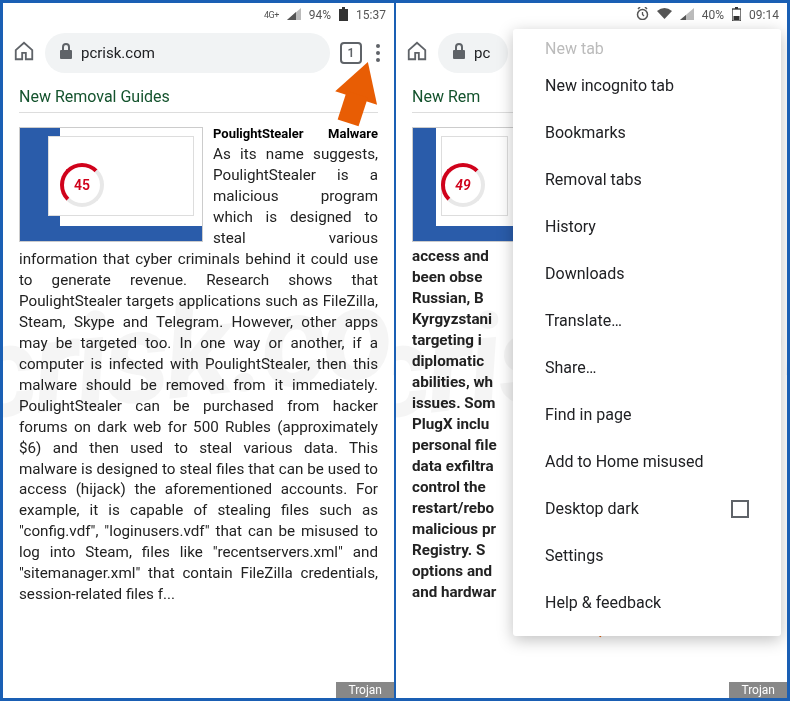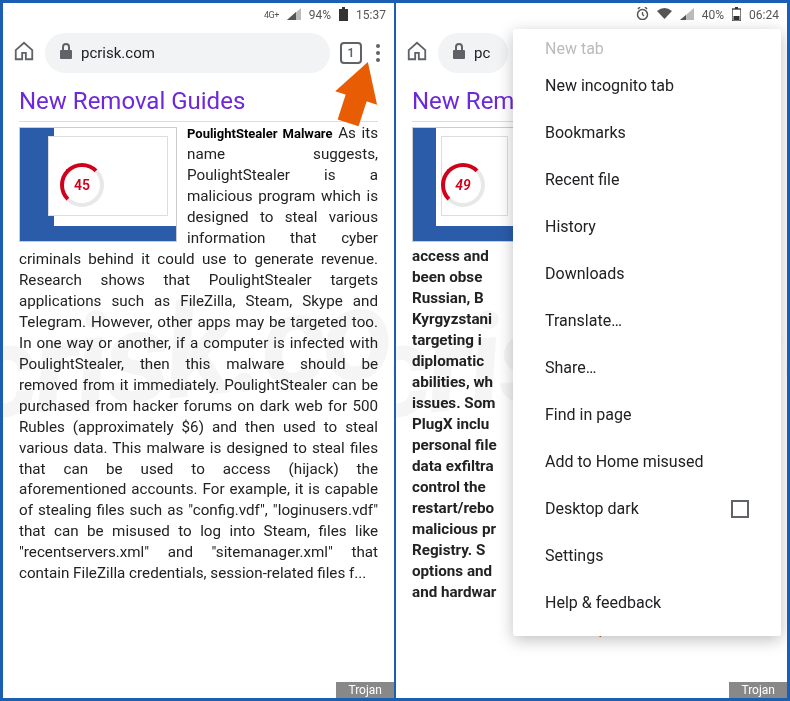--- a/index.html
+++ b/index.html
@@ -65,31 +65,31 @@
   .kebab span { width: 4px; height: 4px; background: #5f6368; border-radius: 50%; }
   .content {
     padding: 8px 16px 0 16px;
     font-size: 15px;
     color: #333;
     position: relative;
     height: 619px;
     overflow: hidden;
   }
   .section-title {
-    font-size: 24px;
-    color: #6d28d9;
+    font-size: 16px;
+    color: #14532d;
     font-weight: 400;
     border-bottom: 1px solid #ddd;
     padding-bottom: 6px;
-    margin-bottom: 1px;
+    margin-bottom: 10px;
   }
   .article-block { position: relative; }
   .thumb {
     float: left;
-    width: 158px;
+    width: 184px;
     height: 115px;
     border: 1px solid #ccc;
     margin: 4px 10px 4px 0;
     background: linear-gradient(to right, #2a5caa 0%, #2a5caa 22%, #fff 22%, #fff 100%);
     position: relative;
     overflow: hidden;
   }
   .thumb .bluebar { position: absolute; left:0; top:0; width:22%; height:100%; background:#2a5caa; }
   .thumb .paper { position:absolute; left:28px; top:8px; right:8px; height:80px; background:#fff; border:1px solid #ddd; }
   .thumb .ring {
@@ -253,21 +253,21 @@
         </svg>
     </span>
     <span>40%</span>
     <span>
       <svg width="9" height="14" viewBox="0 0 9 14">
           <rect x="3" y="0" width="3" height="2" fill="#333"></rect>
           <rect x="0" y="2" width="9" height="12" fill="none" stroke="#333" stroke-width="1.3"></rect>
           <rect x="1.5" y="9" width="6" height="4" fill="#333"></rect>
         </svg>
     </span>
-    <span>06:24</span>
+    <span>09:14</span>
   </div>
 
   <div class="addressbar-row">
     <span class="home-icon">
       <svg viewBox="0 0 24 24">
           <path d="M3 11 L12 3 L21 11 V21 H14 V14 H10 V21 H3 Z" fill="none" stroke="#5f6368" stroke-width="2"></path>
         </svg>
     </span>
     <div class="urlbar" style="width:70px; flex:none;">
       <span>
@@ -292,21 +292,21 @@
       <div class="article-body" style="text-align:left; width:108px;font-weight:bold;">access and been obse Russian, B Kyrgyzstani targeting i diplomatic abilities, wh issues. Som PlugX inclu personal file data exfiltra control the restart/rebo malicious pr Registry. S options and and hardwar</div>
     </div>
   </div>
   <div class="trojan-tag">Trojan</div>
   <div class="watermark">pcrisk.com</div>
 
   <div class="menu-panel">
     <div class="menu-item faded">New tab</div>
     <div class="menu-item">New incognito tab</div>
     <div class="menu-item">Bookmarks</div>
-    <div class="menu-item">Recent file</div>
+    <div class="menu-item">Removal tabs</div>
     <div class="menu-item">History</div>
     <div class="menu-item">Downloads</div>
     <div class="menu-item">Translate…</div>
     <div class="menu-item">Share…</div>
     <div class="menu-item">Find in page</div>
     <div class="menu-item">Add to Home misused</div>
     <div class="menu-item">
       <span>Desktop dark</span>
       <span class="checkbox"></span>
     </div>

